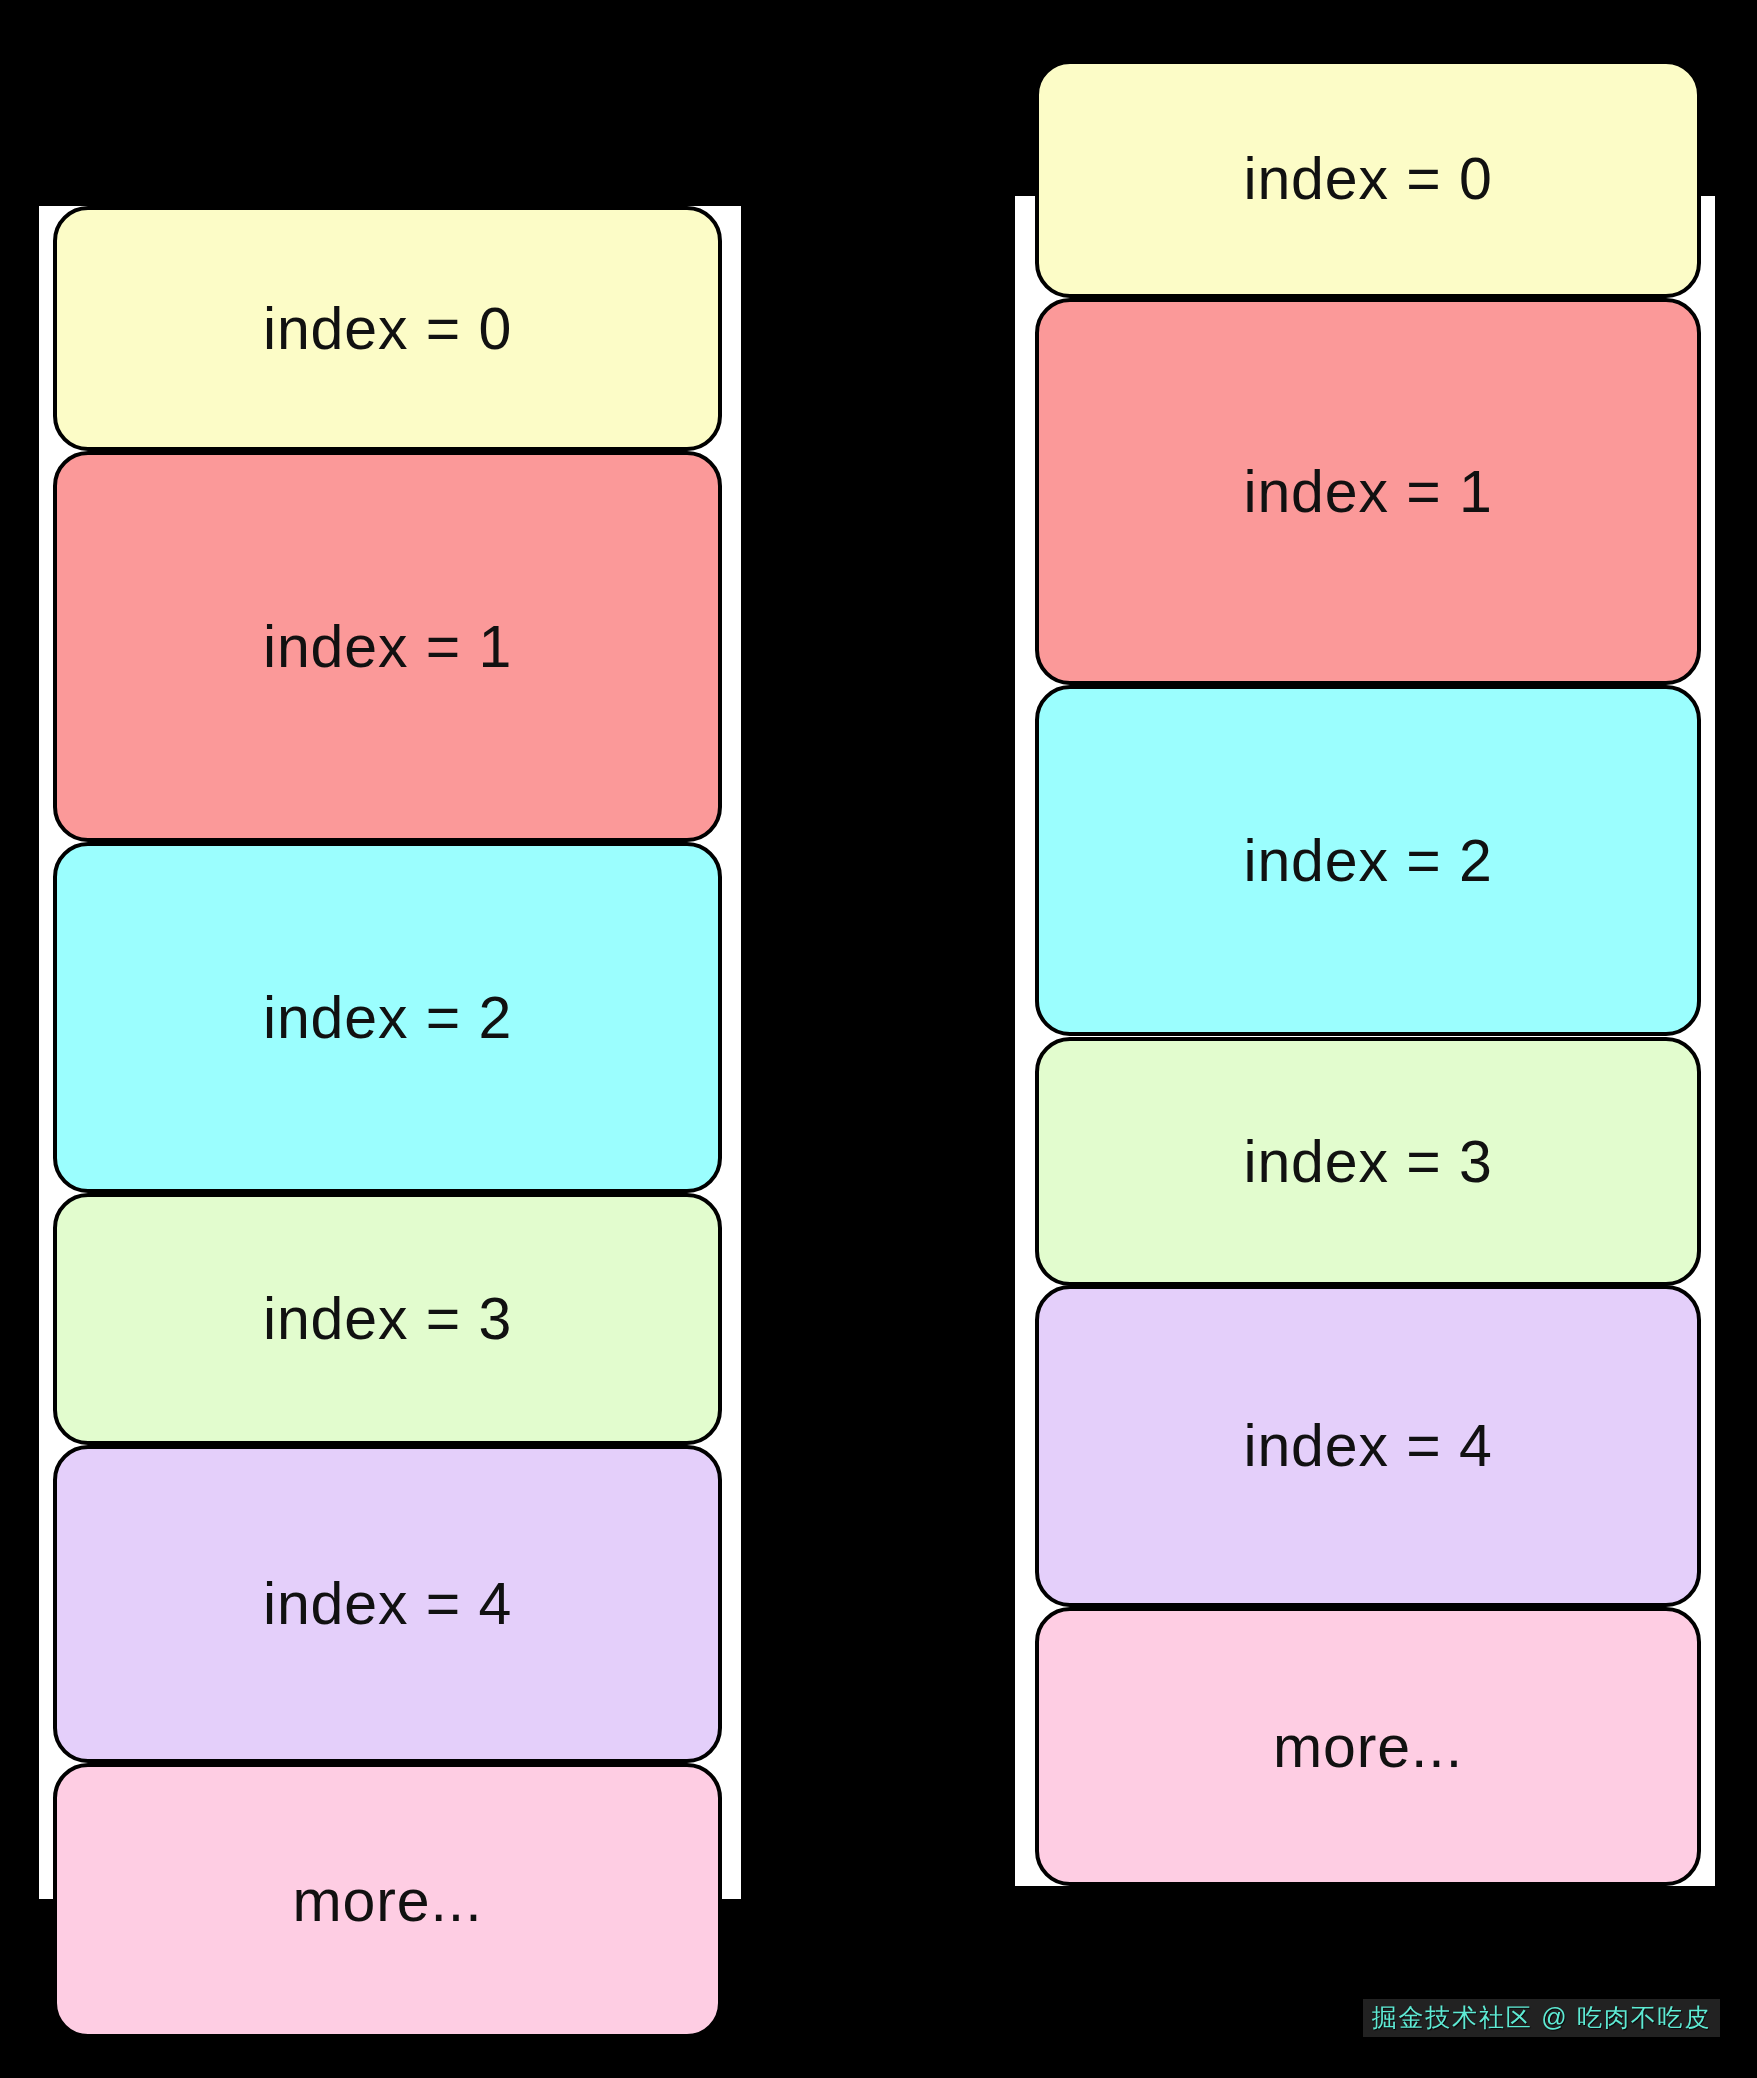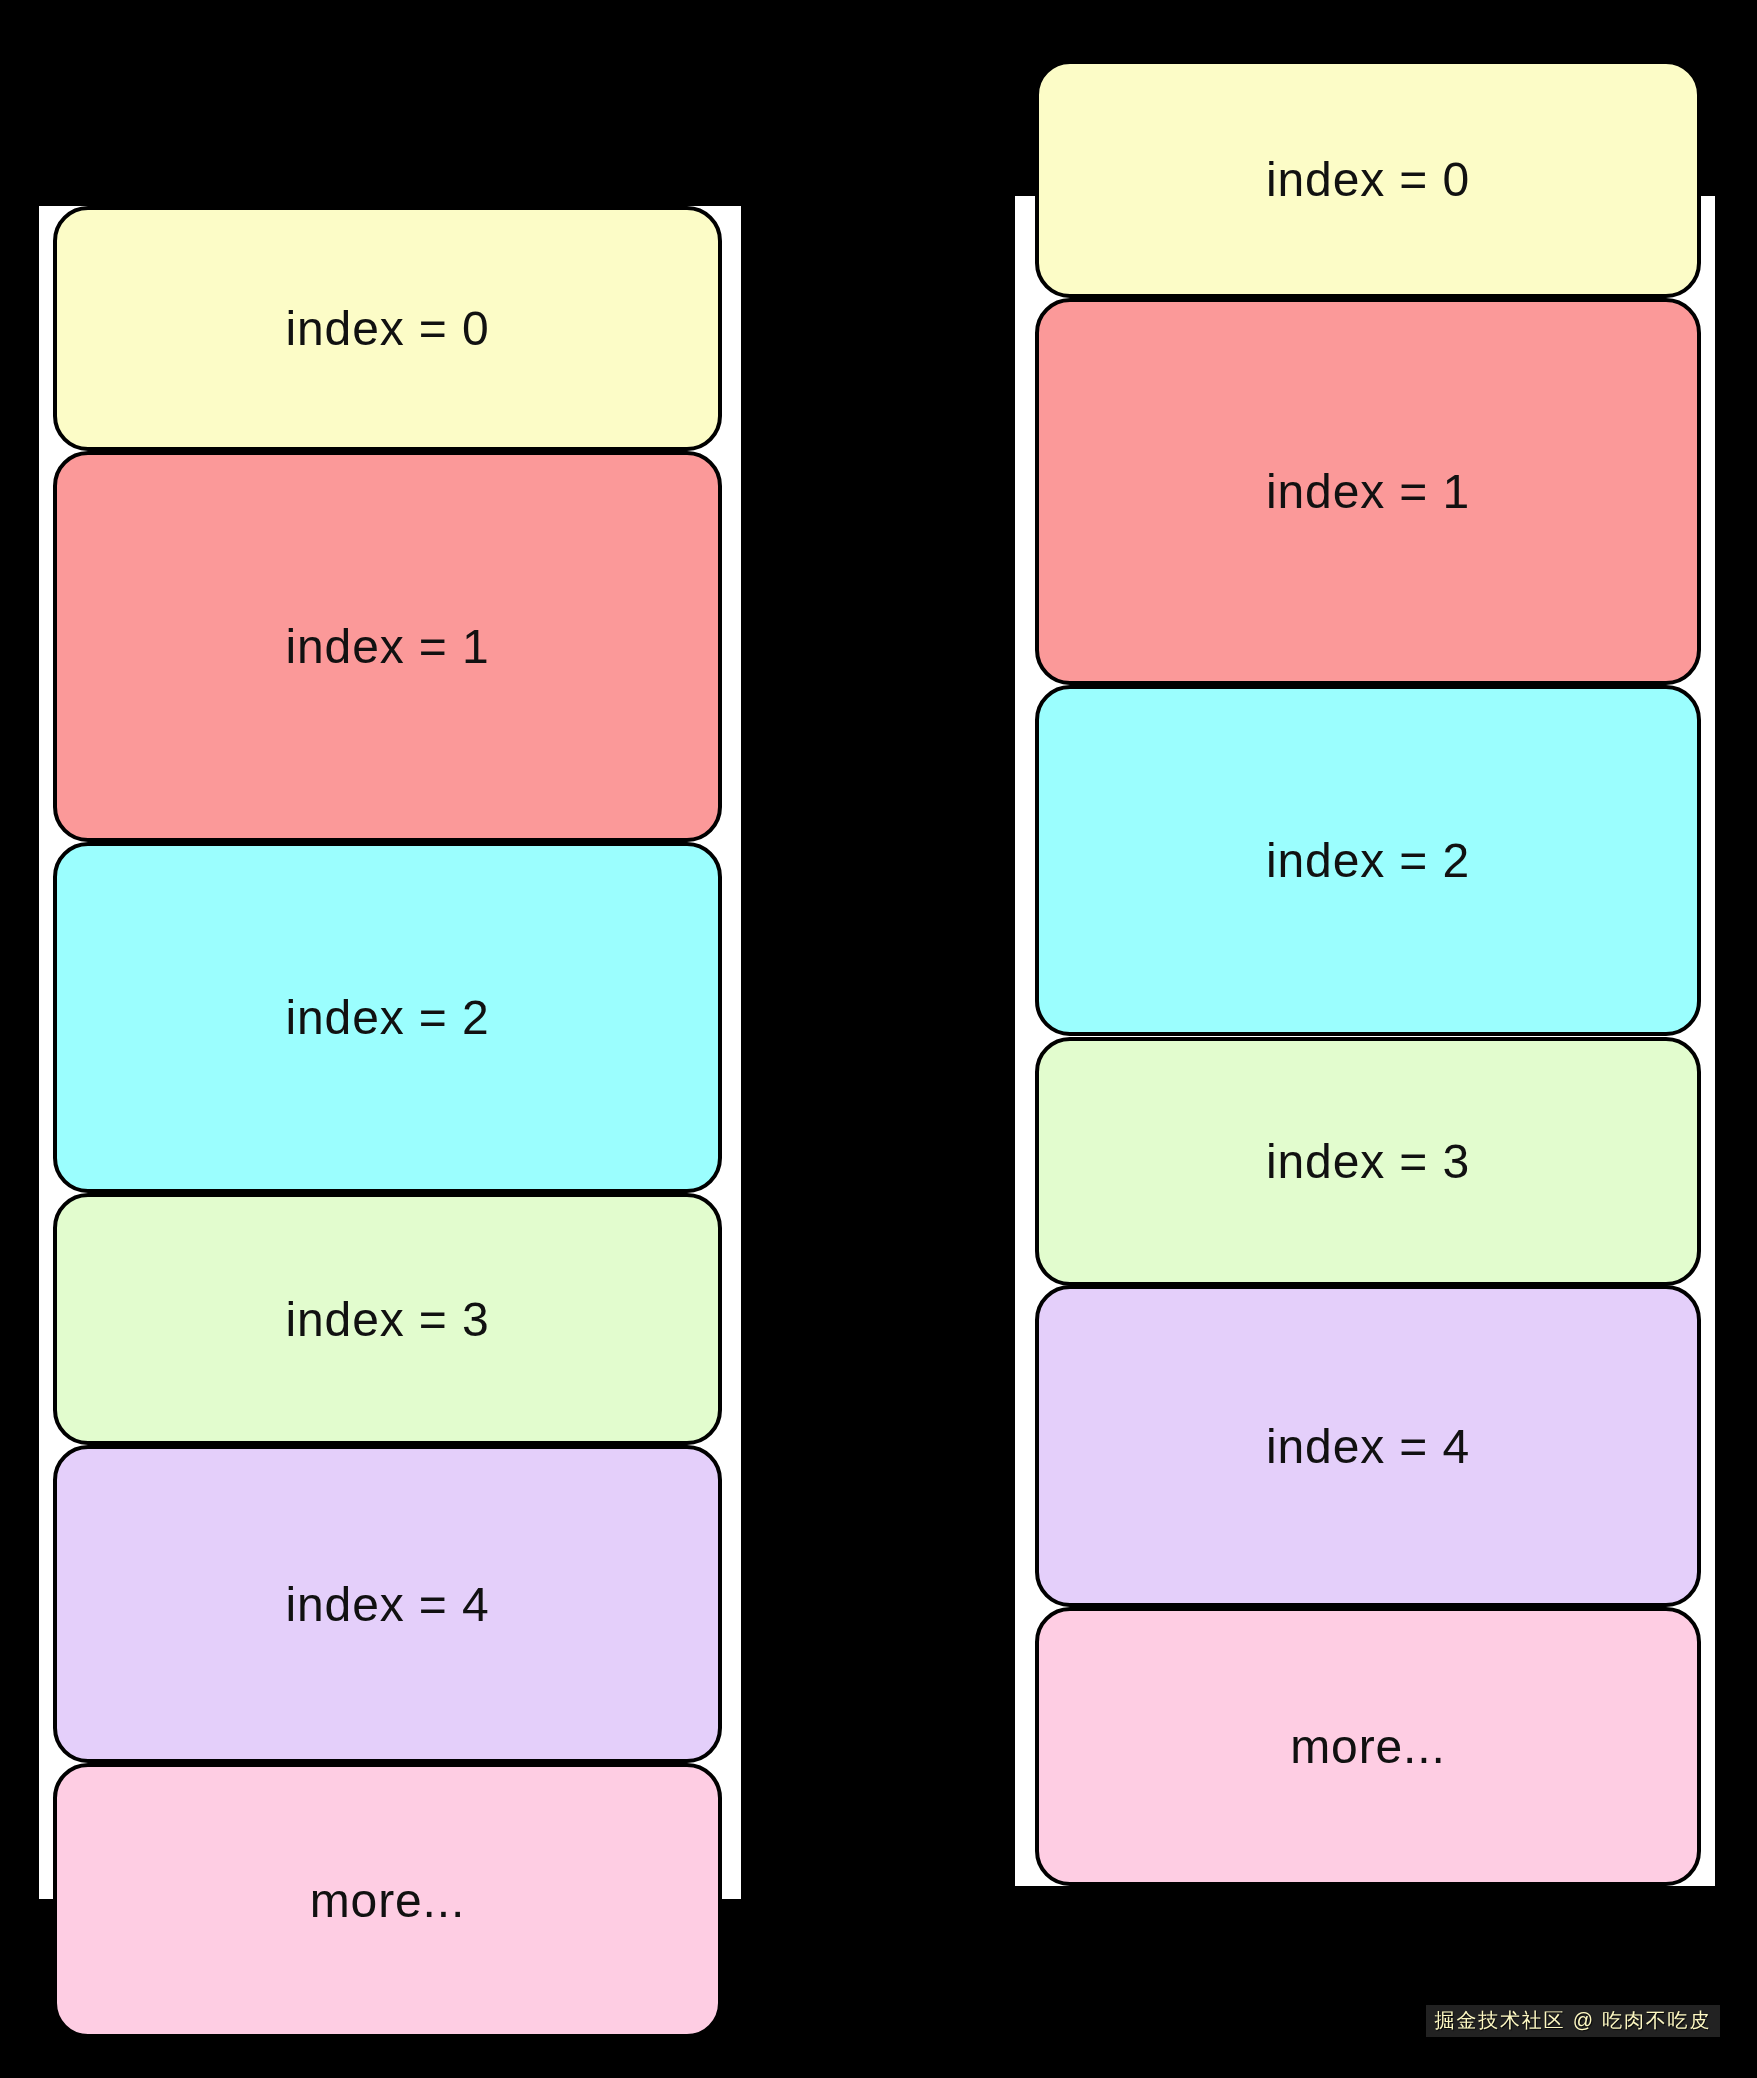--- a/index.html
+++ b/index.html
@@ -29,32 +29,32 @@
     position: absolute;
     box-sizing: border-box;
     border: 4.4px solid #000000;
     border-radius: 35px;
     display: flex;
     align-items: center;
     justify-content: center;
     z-index: 2;
   }
   .card-label {
-    font-size: 48px;
+    font-size: 59px;
     color: #111111;
     letter-spacing: 0.9px;
     white-space: pre;
   }
   .watermark {
     position: absolute;
     right: 37px;
     bottom: 42px;
     z-index: 3;
-    font-size: 20px;
-    color: #fef9c3;
+    font-size: 25px;
+    color: #5eead4;
     background: rgba(90, 90, 90, 0.38);
     padding: 2.6px 8.8px;
     letter-spacing: 1.8px;
     text-shadow: 0.9px 0.9px 0.9px rgba(0,0,0,0.8);
     white-space: nowrap;
   }
 </style>
 </head>
 <body>
 

